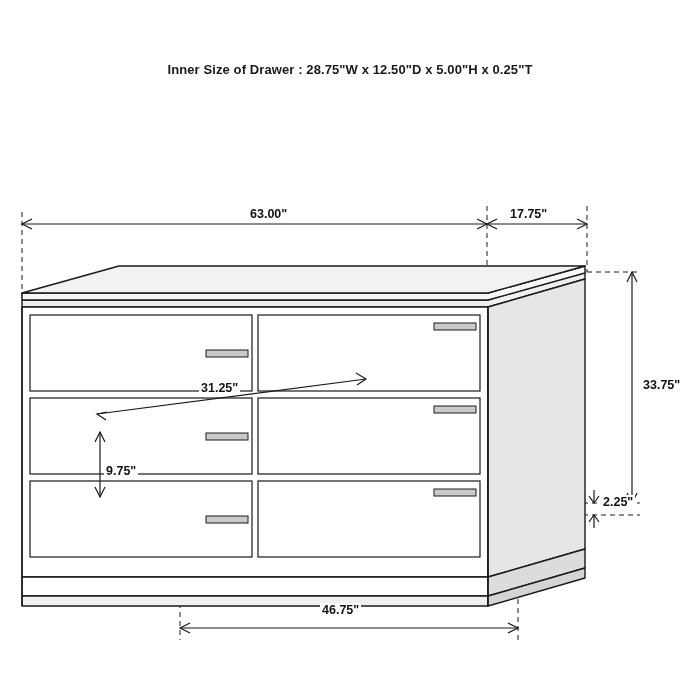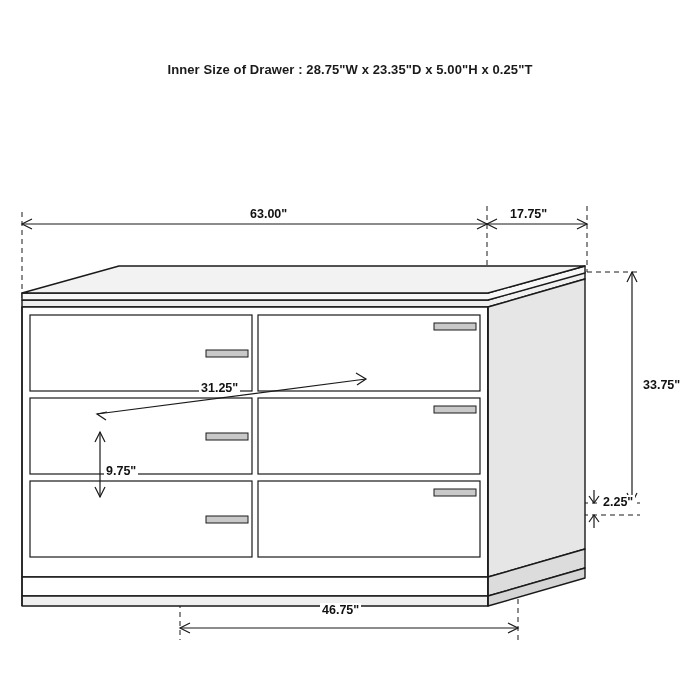--- a/index.html
+++ b/index.html
@@ -44,21 +44,21 @@
     background: #ffffff;
     padding: 0 2px;
     white-space: nowrap;
   }
 </style>
 </head>
 <body>
 
 <div id="stage">
 
-  <div id="title">Inner Size of Drawer : 28.75"W x 23.35"D x 5.00"H x 0.25"T</div>
+  <div id="title">Inner Size of Drawer : 28.75"W x 12.50"D x 5.00"H x 0.25"T</div>
 
   <svg id="drawing" width="700" height="700" viewBox="0 0 700 700">
 
     <g stroke="#1a1a1a" stroke-width="1" stroke-dasharray="5,4" fill="none">
       <line x1="22" y1="212" x2="22" y2="300"></line>
       <line x1="487" y1="206" x2="487" y2="288"></line>
       <line x1="587" y1="206" x2="587" y2="272"></line>
       <line x1="587" y1="272" x2="640" y2="272"></line>
       <line x1="574" y1="503" x2="640" y2="503"></line>
       <line x1="574" y1="515" x2="640" y2="515"></line>

